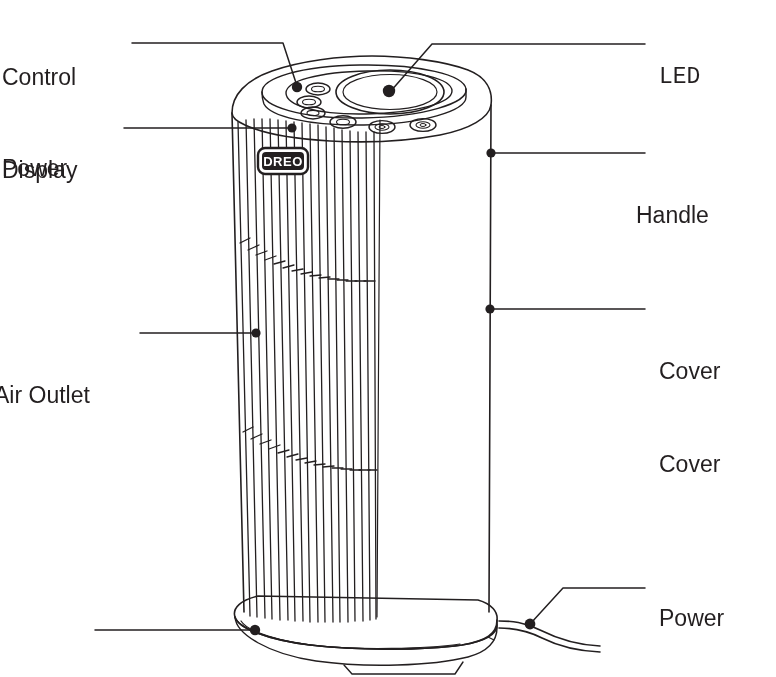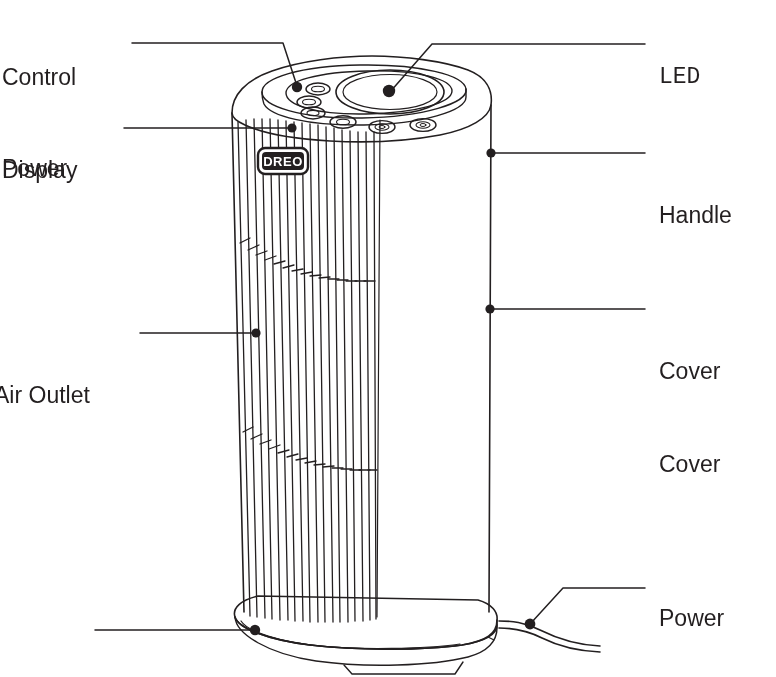--- a/index.html
+++ b/index.html
@@ -253,21 +253,21 @@
   </div>
 
   <div class="callout-label left-side" style="left:14px; top:615px;">
     
   </div>
 
   <div class="callout-label right-side" style="left:659px; top:0px;font-family:Liberation Mono, monospace;">
     <div>LED</div>
   </div>
 
-  <div class="callout-label right-side" style="left:659px; top:138px;">
+  <div class="callout-label right-side" style="left:636px; top:138px;">
     <div>Handle</div>
   </div>
 
   <div class="callout-label right-side" style="left:659px; top:294px;">
     <div>Cover</div>
     <div>Cover</div>
   </div>
 
   <div class="callout-label right-side" style="left:659px; top:541px;">
     <div>Power</div>

